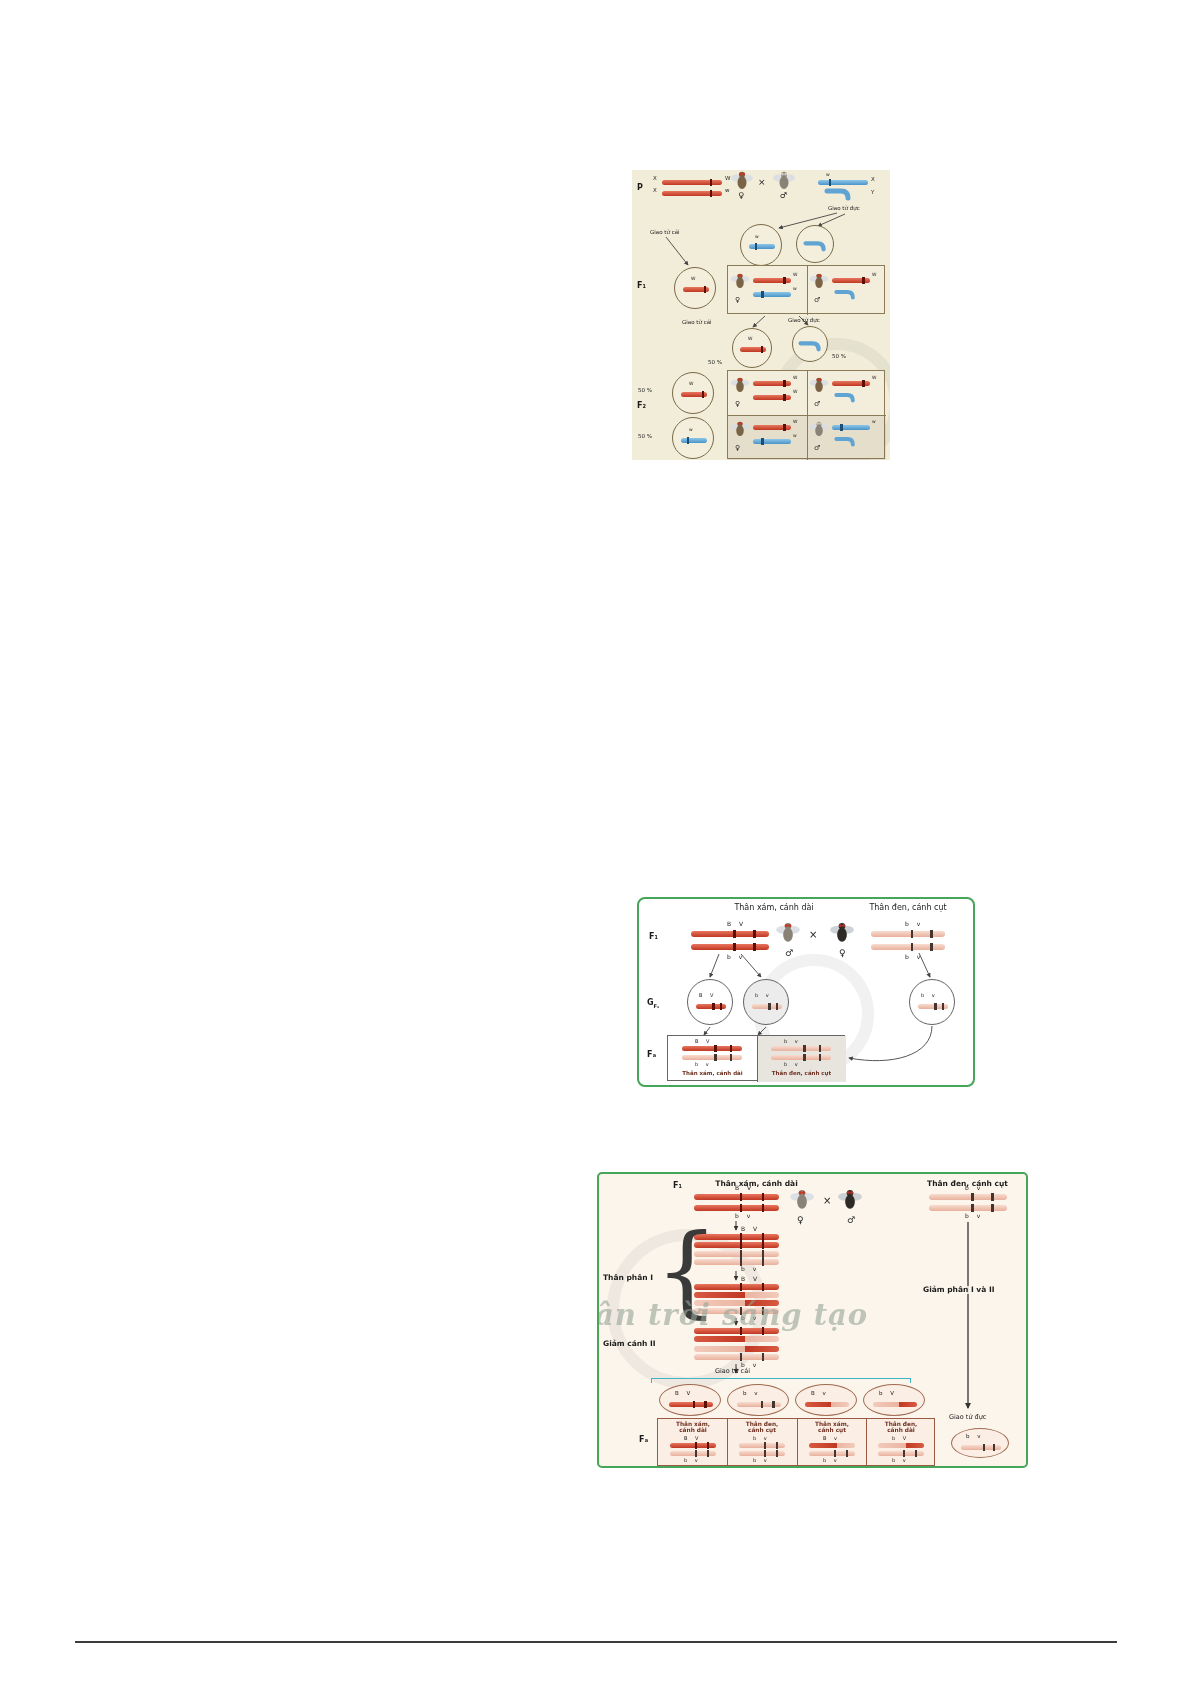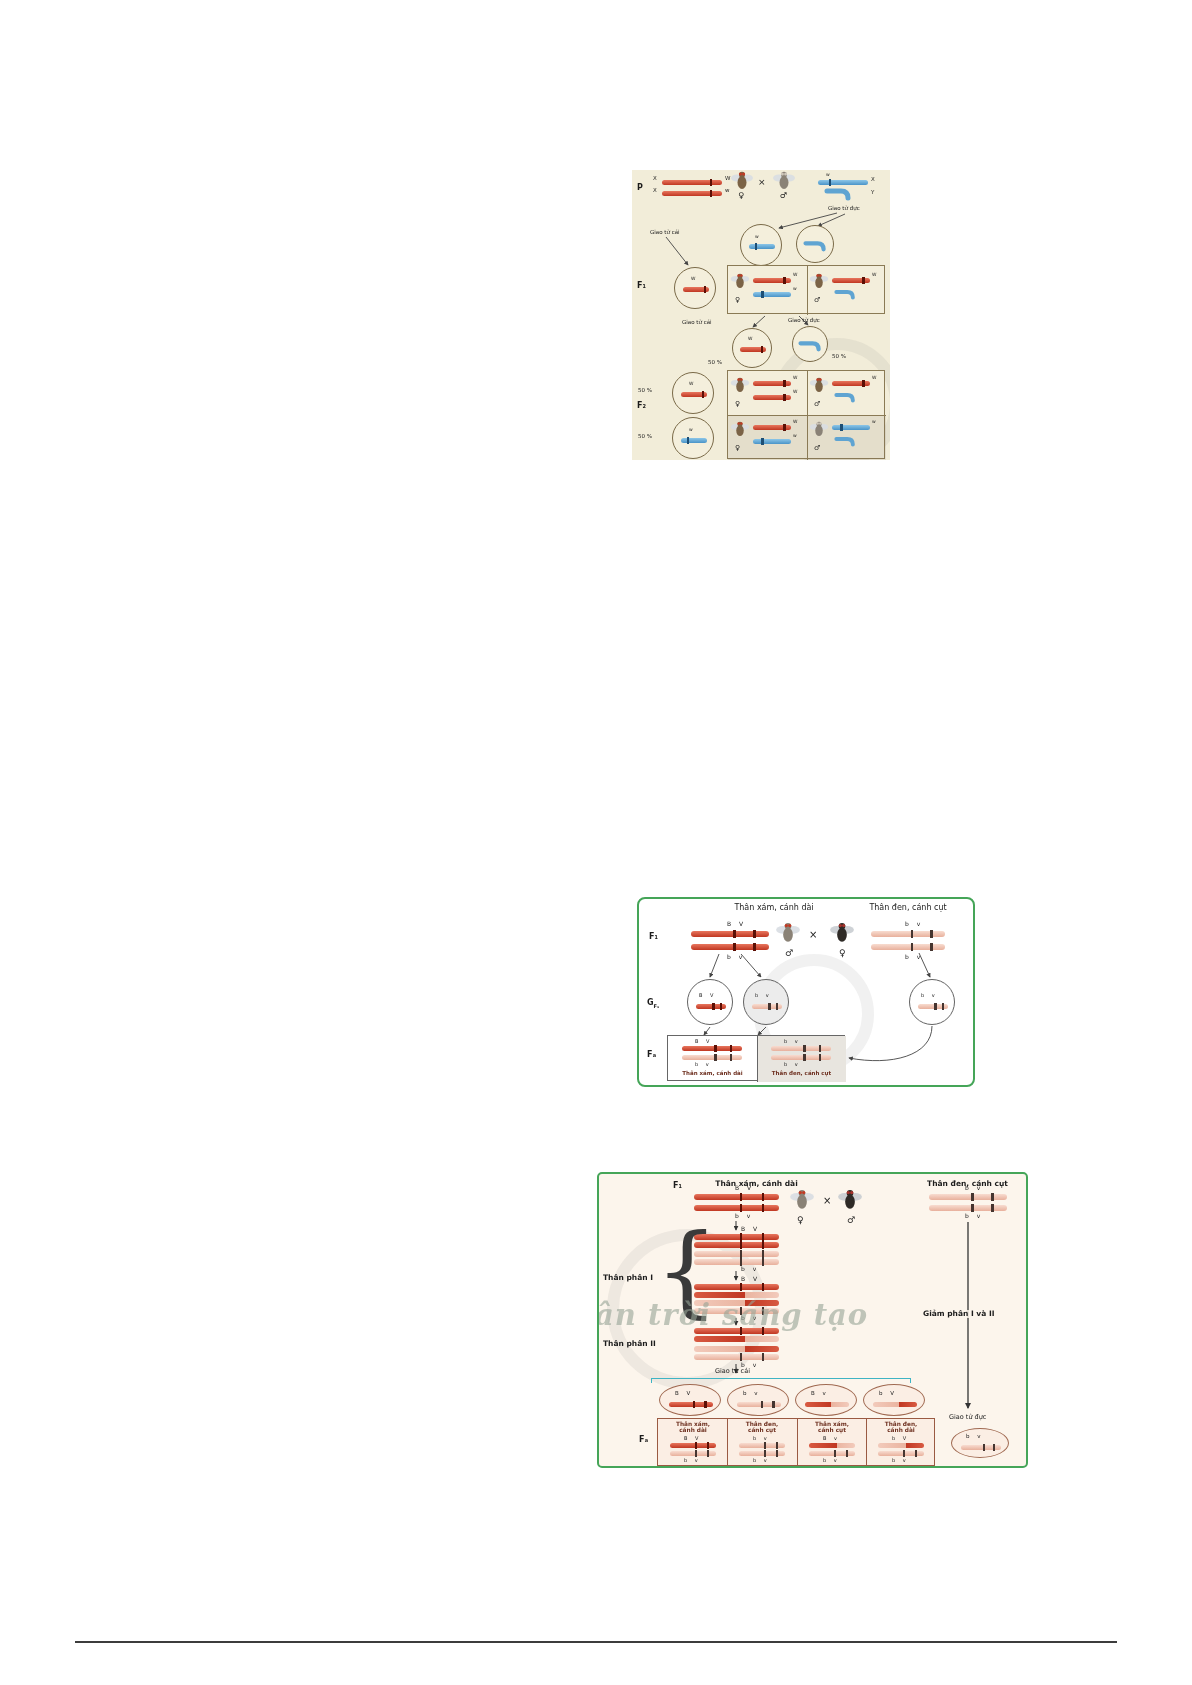--- a/index.html
+++ b/index.html
@@ -366,21 +366,21 @@
   <span class="t f6 pair" style="left:142px;top:141px">b v</span>
 
   <div class="bar red m2 h6" style="left:95px;top:154px;width:85px"></div>
   <div class="bar paletip h6" style="left:95px;top:162px;width:85px"></div>
   <div class="bar redtip h6" style="left:95px;top:172px;width:85px"></div>
   <div class="bar pale p2 h6" style="left:95px;top:180px;width:85px"></div>
   <span class="t f6 pair" style="left:142px;top:188px">b v</span>
 
   <span class="t" style="left:56px;top:44px;font-size:100px;font-family:'DejaVu Serif',serif;color:#3a3a3a">{</span>
   <span class="t f75 b" style="left:4px;top:100px">Thân phân I</span>
-  <span class="t f75 b" style="left:4px;top:166px">Thân phân II</span>
+  <span class="t f75 b" style="left:4px;top:166px">Giảm cánh II</span>
 
   <span class="t f65" style="left:116px;top:194px">Giao tử cái</span>
   <div class="abs" style="left:52px;top:204px;width:260px;height:5px;border:1px solid #3fb4c4;border-bottom:none"></div>
 
   <div class="gam pbg" style="left:60px;top:210px;width:62px;height:32px">
     <span class="t f55 pair" style="left:15px;top:6px">B V</span>
     <div class="bar red m2 h5" style="left:9px;top:17px;width:44px"></div>
   </div>
   <div class="gam pbg" style="left:128px;top:210px;width:62px;height:32px">
     <span class="t f55 pair" style="left:15px;top:6px">b v</span>
@@ -388,21 +388,21 @@
   </div>
   <div class="gam pbg" style="left:196px;top:210px;width:62px;height:32px">
     <span class="t f55 pair" style="left:15px;top:6px">B v</span>
     <div class="bar paletip h5" style="left:9px;top:17px;width:44px"></div>
   </div>
   <div class="gam pbg" style="left:264px;top:210px;width:62px;height:32px">
     <span class="t f55 pair" style="left:15px;top:6px">b V</span>
     <div class="bar redtip h5" style="left:9px;top:17px;width:44px"></div>
   </div>
 
-  <span class="t f75 b" style="left:322px;top:136px;background:rgba(252,245,236,.85);padding:0 2px">Giảm phân I và II</span>
+  <span class="t f75 b" style="left:322px;top:112px;background:rgba(252,245,236,.85);padding:0 2px">Giảm phân I và II</span>
   <span class="t f65" style="left:350px;top:240px">Giao tử đực</span>
   <div class="gam pbg" style="left:352px;top:254px;width:58px;height:30px">
     <span class="t f55 pair" style="left:14px;top:5px">b v</span>
     <div class="bar pale p2 h5" style="left:9px;top:16px;width:40px"></div>
   </div>
 
   <span class="t f8 b" style="left:40px;top:262px">Fₐ</span>
   <div class="abs" style="left:58px;top:244px;width:278px;height:48px;border:1px solid #9a5a42;background:#fbeee4">
     <div class="abs" style="left:69px;top:0;width:1px;height:48px;background:#9a5a42"></div>
     <div class="abs" style="left:139px;top:0;width:1px;height:48px;background:#9a5a42"></div>

